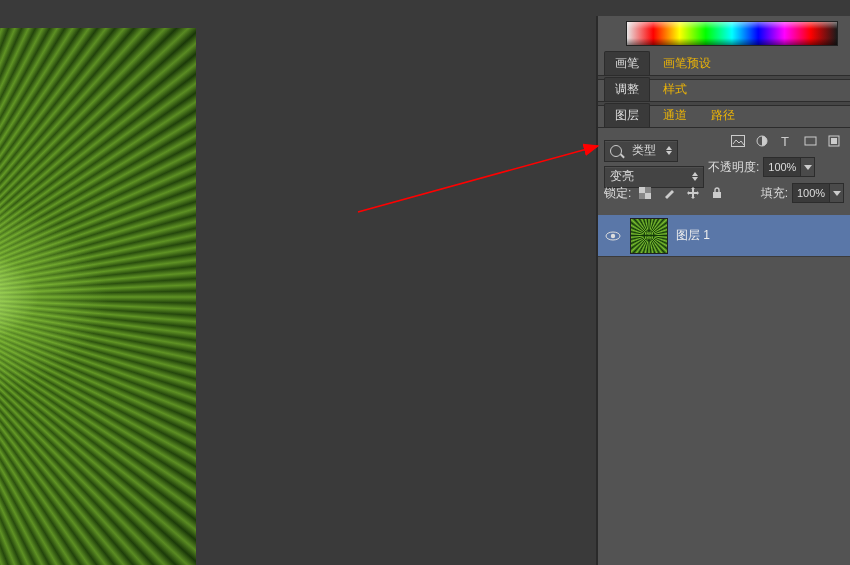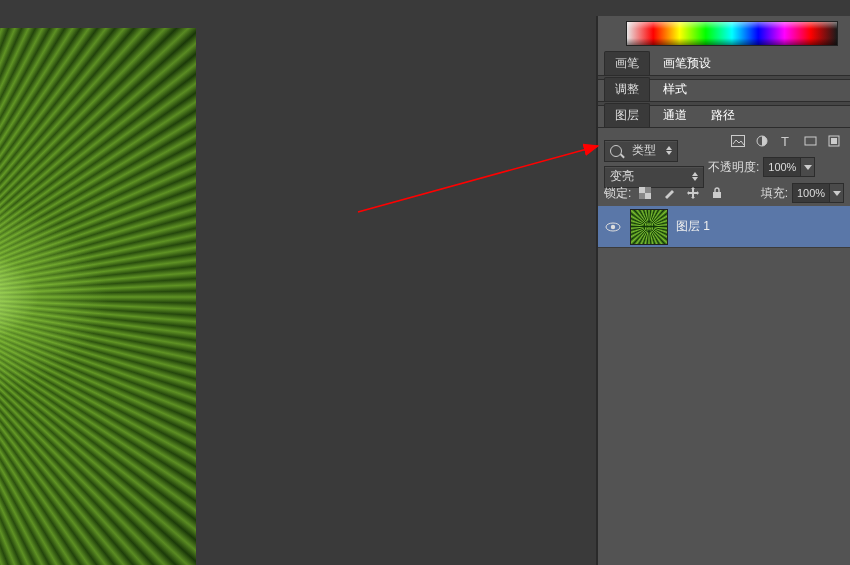--- a/index.html
+++ b/index.html
@@ -15,39 +15,39 @@
 }
 
 .panel-col { position: absolute; right: 0; top: 16px; width: 253px; height: 565px; background: #535353; border-left: 1px solid #222; }
 .panel-col::before { content:""; position:absolute; left:-2px; top:0; width:2px; height:100%; background:#2a2a2a; }
 
 .spectrum { height: 25px; margin: 5px 12px 8px 28px; background: linear-gradient(90deg,#e6e6e6,#ff0000,#ffff00,#00ff00,#00ffff,#0000ff,#ff00ff,#ff0000,#1a1a1a); border:1px solid #222; position:relative; }
 .spectrum::after { content:""; position:absolute; inset:0; background: linear-gradient(0deg, rgba(0,0,0,0.45), transparent 30%, transparent 70%, rgba(255,255,255,0.45)); }
 
 .tabbar { display:flex; align-items:flex-end; height:22px; padding-left:6px; border-bottom:1px solid #2c2c2c; font-size:12px; color:#ccc; }
 .tab { padding: 3px 10px 3px; background:#3a3a3a; border:1px solid #2c2c2c; border-bottom:none; margin-right:2px; color:#ddd; border-radius:2px 2px 0 0; cursor:default; }
-.tab.dim { background:transparent; border-color:transparent; color:#ffffff; }
+.tab.dim { background:transparent; border-color:transparent; color:#eab308; }
 .divider { height:4px; background:#454545; border-bottom:1px solid #2c2c2c; }
 
 .row { display:flex; align-items:center; height:26px; padding:0 6px; font-size:12px; color:#ddd; gap:4px; }
 .select { display:flex; align-items:center; justify-content:space-between; background:#444; border:1px solid #2c2c2c; box-shadow: inset 0 1px 0 rgba(255,255,255,0.06); height:22px; padding:0 5px; color:#ddd;margin-top:19px; }
 .caret { width:0; height:0; border-left:4px solid transparent; border-right:4px solid transparent; border-top:5px solid #ccc; }
 .caret-dbl { display:flex; flex-direction:column; gap:1px; align-items:center; }
 .caret-dbl span:first-child { width:0;height:0;border-left:3px solid transparent;border-right:3px solid transparent;border-bottom:4px solid #ccc; }
 .caret-dbl span:last-child { width:0;height:0;border-left:3px solid transparent;border-right:3px solid transparent;border-top:4px solid #ccc; }
 .iconbtn { width:20px; height:20px; display:flex; align-items:center; justify-content:center; color:#ccc; }
 .iconbtn svg { display:block; }
 .search-ic { width:12px;height:12px;border:1.5px solid #ccc;border-radius:50%;position:relative; }
 .search-ic::after { content:"";position:absolute;width:5px;height:1.5px;background:#ccc;left:9px;top:9px;transform:rotate(45deg); }
 
 .numfield { display:flex; align-items:flex-end; height:20px; }
 .numfield input { width:38px; height:20px; background:#3a3a3a; border:1px solid #2c2c2c; color:#ddd; font-size:11px; text-align:center; }
 .numfield .step { width:14px; height:20px; background:#4a4a4a; border:1px solid #2c2c2c; border-left:none; display:flex; align-items:center; justify-content:center; }
 
-.layers { background:#8b5cf6; }
+.layers { background:#8b5cf6;margin-top:9px; }
 .layer-row { display:flex; align-items:center; height:42px; padding:2px 6px; gap:8px; border-bottom:1px solid #3b3b3b; position:relative; }
 .layer-row.sel { background:#5a77a8; }
 .eye { width:18px;height:18px;display:flex;align-items:center;justify-content:center; }
 .eye svg { fill:#ddd; }
 .thumb { width:38px;height:36px;border:1px solid #222; background:#0a2a00; position:relative; overflow:hidden; }
 .thumb .rays { position:absolute; inset:-30%; background:
   repeating-conic-gradient(from 0deg at 50% 50%, #7bbf30 0deg, #123a08 6deg, #7bbf30 12deg); filter:blur(0.4px); }
 .layer-label { font-size:12px; color:#eee; }
 .tooltip { position:absolute; left:60px; top:2px; background:#ffffe1; color:#000; font-size:12px; padding:1px 6px; border:1px solid #000; z-index:5; }
 

